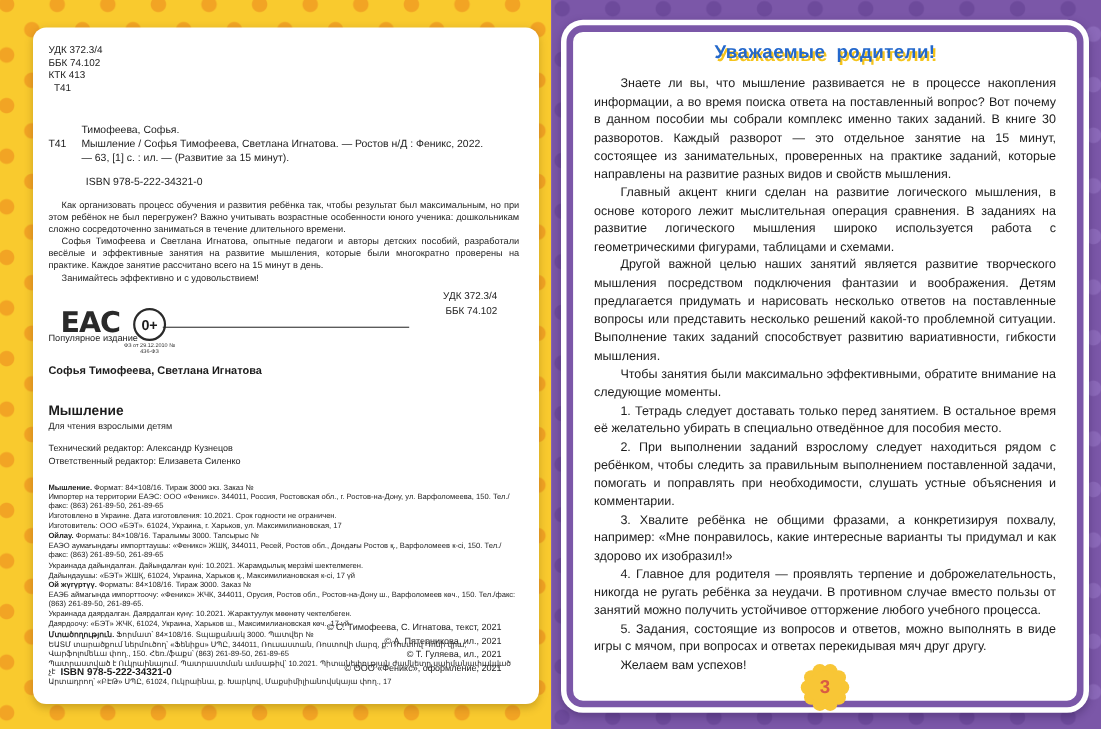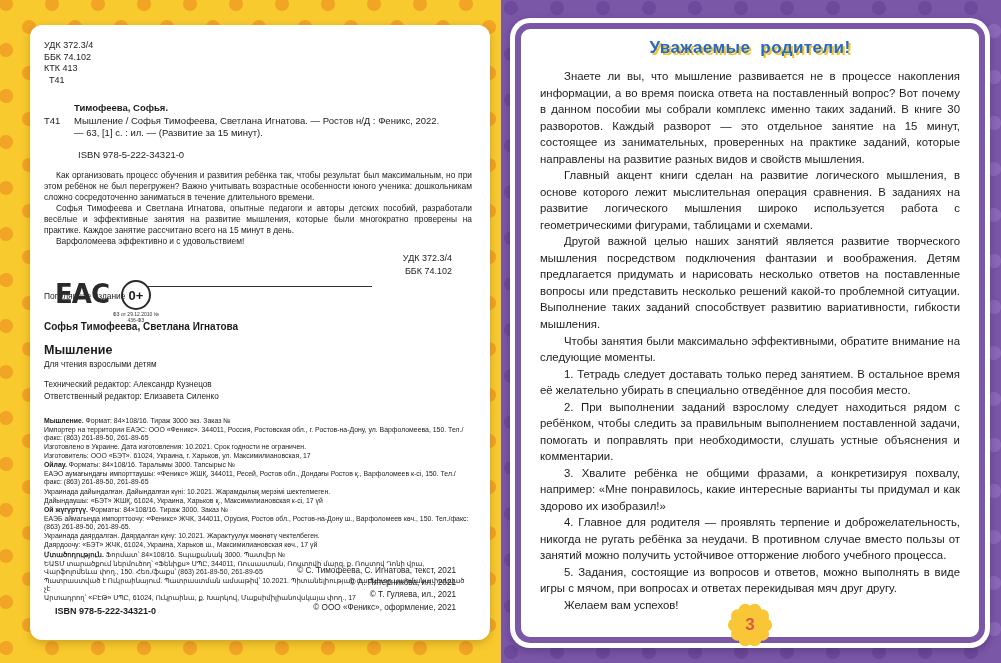--- a/index.html
+++ b/index.html
@@ -18,33 +18,33 @@
   .ring{position:absolute;inset:5px;border:6px solid #7b57a8;border-radius:15px;pointer-events:none}
   .right-content{position:absolute;top:16px;left:30px;right:30px;bottom:36px;overflow:hidden}
   .intro-title{font-size:17px;font-weight:bold;color:#2468cc;text-align:center;text-shadow:2px 2px 0 #f5c41c;letter-spacing:.4px;word-spacing:5px;margin:4px 0 10px}
   .para{font-size:11.4px;line-height:1.45;text-align:justify;text-indent:24px}
   .badge{position:absolute;left:50%;bottom:0;transform:translateX(-50%);width:46px;height:46px}
   .badge svg{position:absolute;inset:0}
   .badge-num{position:absolute;inset:0;display:flex;align-items:center;justify-content:center;font-weight:bold;font-size:17px;color:#d95b43}
 
   .codes{font-size:9px;line-height:1.3}
   .codes .code-line:last-child{padding-left:5px}
-  .author-heading{font-weight:bold;font-size:9.5px;margin:15px 0 2px 30px}
+  .author-heading{font-weight:normal;font-size:9.5px;margin:26px 0 2px 30px}
   .entry{display:flex;font-size:9.5px;line-height:1.3;width:400px}
   .entry-code{width:30px;flex:none}
   .entry-text{flex:1}
   .isbn-top{font-size:9.5px;margin:10px 0 10px 34px}
   .annotation{font-size:8.4px;line-height:1.3;text-align:justify;padding-right:4px}
   .ann-p{text-indent:12px}
   .udk-right{font-size:9px;text-align:right;padding-right:24px;line-height:1.5;margin-top:5px}
   .divider{border-top:1px solid #333;width:224px;margin:7px auto 4px}
   .edition-block{text-align:left;line-height:1.3}
   .edition-type{font-size:8.4px}
   .authors{font-size:10px;font-weight:bold;margin-top:18px}
-  .book-title{font-size:12.5px;font-weight:bold;margin-top:9px}
+  .book-title{font-size:12.5px;font-weight:bold;margin-top:21px}
   .subtitle{font-size:8.2px;margin-top:2px}
   .editors{margin-top:8px;font-size:8.2px;line-height:1.45}
   .eac-block{position:absolute;left:25px;top:255px;display:flex;align-items:flex-start;gap:3px}
   .eac{font-size:26px;font-weight:bold;letter-spacing:-1px;color:#2a2a2a;font-family:"DejaVu Sans",sans-serif;line-height:1.1}
   .age-wrap{display:flex;flex-direction:column;align-items:center;width:48px}
   .age{width:30px;height:30px;border:2.5px solid #2a2a2a;border-radius:50%;display:flex;align-items:center;justify-content:center;font-weight:bold;font-size:13px}
   .age-law{font-size:5px;text-align:center;margin-top:1px;line-height:1.25;color:#333}
   .imprint{margin-top:14px;font-size:6.9px;line-height:1.18;padding-right:6px;color:#222}
   .imp-line{margin-bottom:1px}
   .imp-line b{font-weight:bold}
@@ -71,21 +71,21 @@
     <div class="entry">
       <span class="entry-code">Т41</span>
       <span class="entry-text">Мышление / Софья Тимофеева, Светлана Игнатова. — Ростов н/Д : Феникс, 2022. — 63, [1] с. : ил. — (Развитие за 15 минут).</span>
     </div>
 
     <div class="isbn-top">ISBN 978-5-222-34321-0</div>
 
     <div class="annotation">
         <p class="ann-p">Как организовать процесс обучения и развития ребёнка так, чтобы результат был максимальным, но при этом ребёнок не был перегружен? Важно учитывать возрастные особенности юного ученика: дошкольникам сложно сосредоточенно заниматься в течение длительного времени.</p>
         <p class="ann-p">Софья Тимофеева и Светлана Игнатова, опытные педагоги и авторы детских пособий, разработали весёлые и эффективные занятия на развитие мышления, которые были многократно проверены на практике. Каждое занятие рассчитано всего на 15 минут в день.</p>
-        <p class="ann-p">Варфоломеева эффективно и с удовольствием!</p>
+        <p class="ann-p">Занимайтесь эффективно и с удовольствием!</p>
       </div>
 
     <div class="udk-right">
       <div>УДК 372.3/4</div>
       <div>ББК 74.102</div>
     </div>
 
     <div class="divider"></div>
 
     <div class="edition-block">

